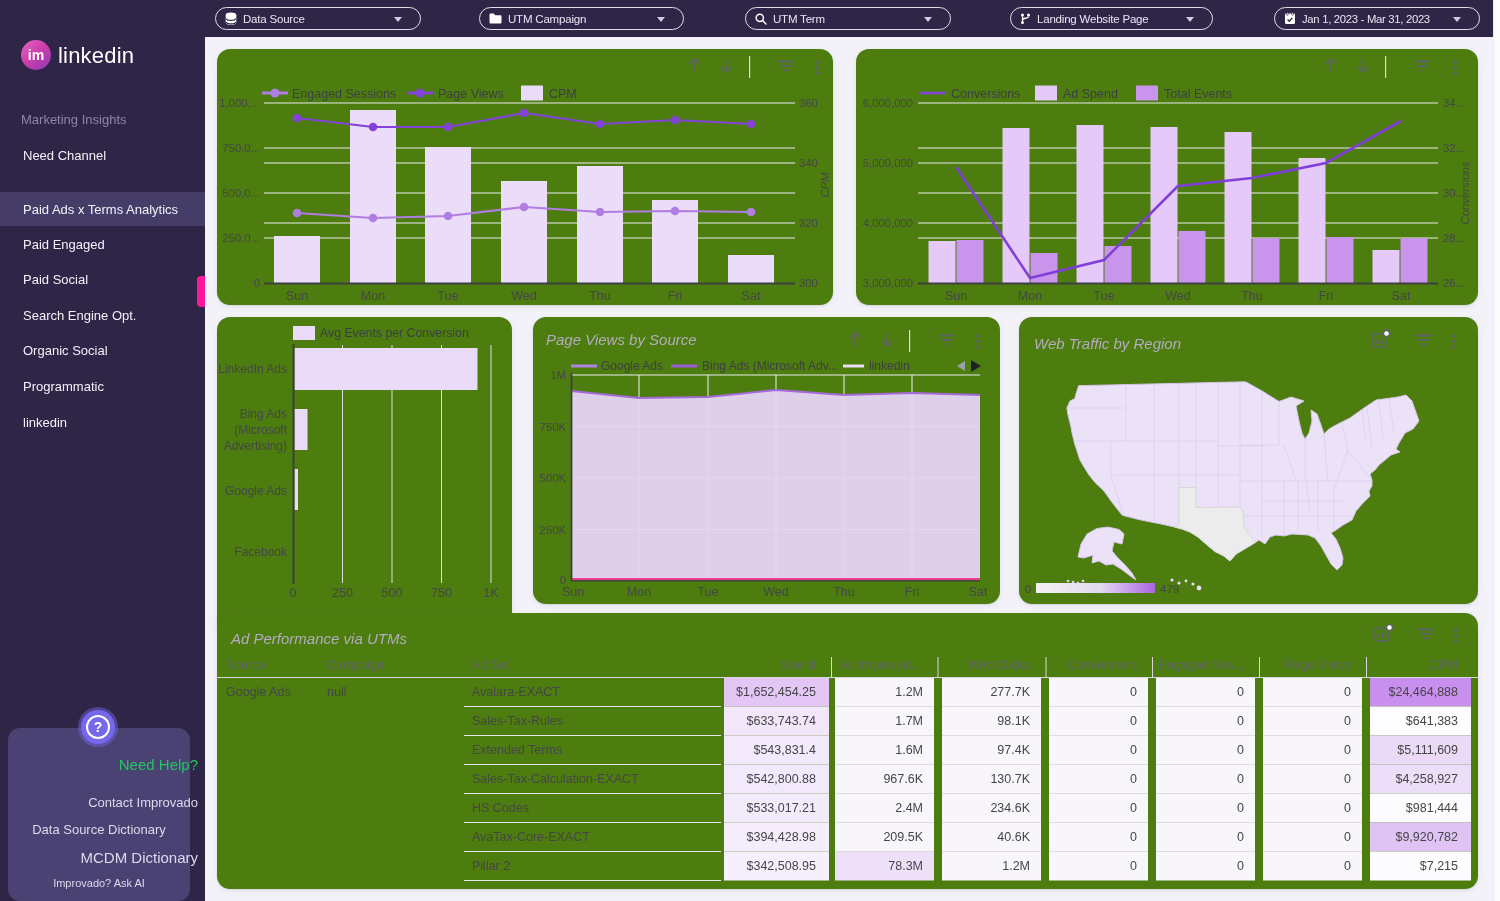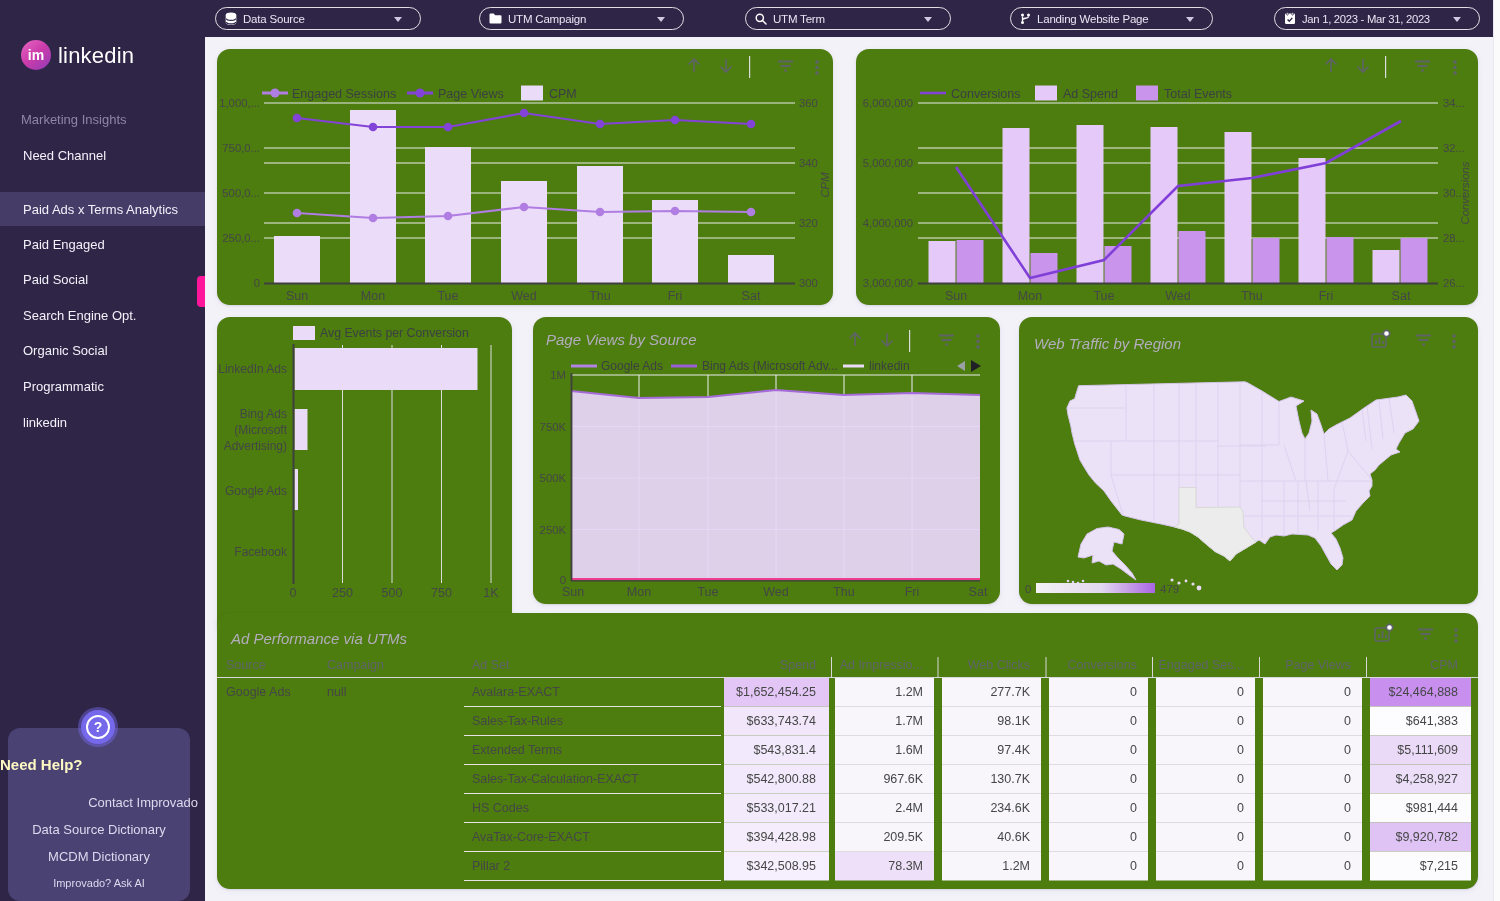--- a/index.html
+++ b/index.html
@@ -83,24 +83,24 @@
   <div class="mitem" style="top:256px">Paid Social</div>
   <div class="mitem" style="top:292px">Search Engine Opt.</div>
   <div class="mitem" style="top:327px">Organic Social</div>
   <div class="mitem" style="top:363px">Programmatic</div>
   <div class="mitem" style="top:399px">linkedin</div>
   <div class="abs" style="left:197px;top:260px;width:8px;height:31px;background:#ff169b;border-radius:4px 0 0 4px"></div>
 
   <div class="abs" style="left:8px;top:712px;width:182px;height:173px;background:#4a4273;border-radius:12px"></div>
   <div class="abs" style="left:81px;top:694px;width:34px;height:34px;border-radius:50%;background:#7668ea;box-shadow:0 0 0 3px rgba(118,104,234,.45)"></div>
   <div class="abs" style="left:86px;top:699px;width:24px;height:24px;border-radius:50%;border:2px solid #fff;color:#fff;font-size:14px;font-weight:700;text-align:center;line-height:20px">?</div>
-  <div class="abs" style="left:0;top:740px;width:198px;text-align:left;color:#fef9c3;font-size:15px;font-weight:700">Need Help?</div>
+  <div class="abs" style="left:0;top:740px;width:198px;text-align:right;color:#22c55e;font-size:15px;font-weight:400">Need Help?</div>
   <div class="abs" style="left:0;top:779px;width:198px;text-align:right;color:#ddd9ee;font-size:13px">Contact Improvado</div>
   <div class="abs" style="left:0;top:806px;width:198px;text-align:center;color:#ddd9ee;font-size:13px">Data Source Dictionary</div>
-  <div class="abs" style="left:0;top:833px;width:198px;text-align:center;color:#ddd9ee;font-size:13px">MCDM Dictionary</div>
+  <div class="abs" style="left:0;top:833px;width:198px;text-align:right;color:#ddd9ee;font-size:15px">MCDM Dictionary</div>
   <div class="abs" style="left:0;top:861px;width:198px;text-align:center;color:#ddd9ee;font-size:11px">Improvado? Ask AI</div>
 </div>
 
 <div class="card" id="c1" style="left:217px;top:49px;width:616px;height:256px">
 <svg width="616" height="256" viewBox="0 0 616 256" font-family="Liberation Sans,sans-serif">
 
   <g stroke="#5f6368" stroke-width="1.6" fill="none">
     <path d="M477 23 V10 M471.5 15.5 L477 10 L482.5 15.5"></path>
     <path d="M509 10 V23 M503.5 17.5 L509 23 L514.5 17.5"></path>
   </g>

